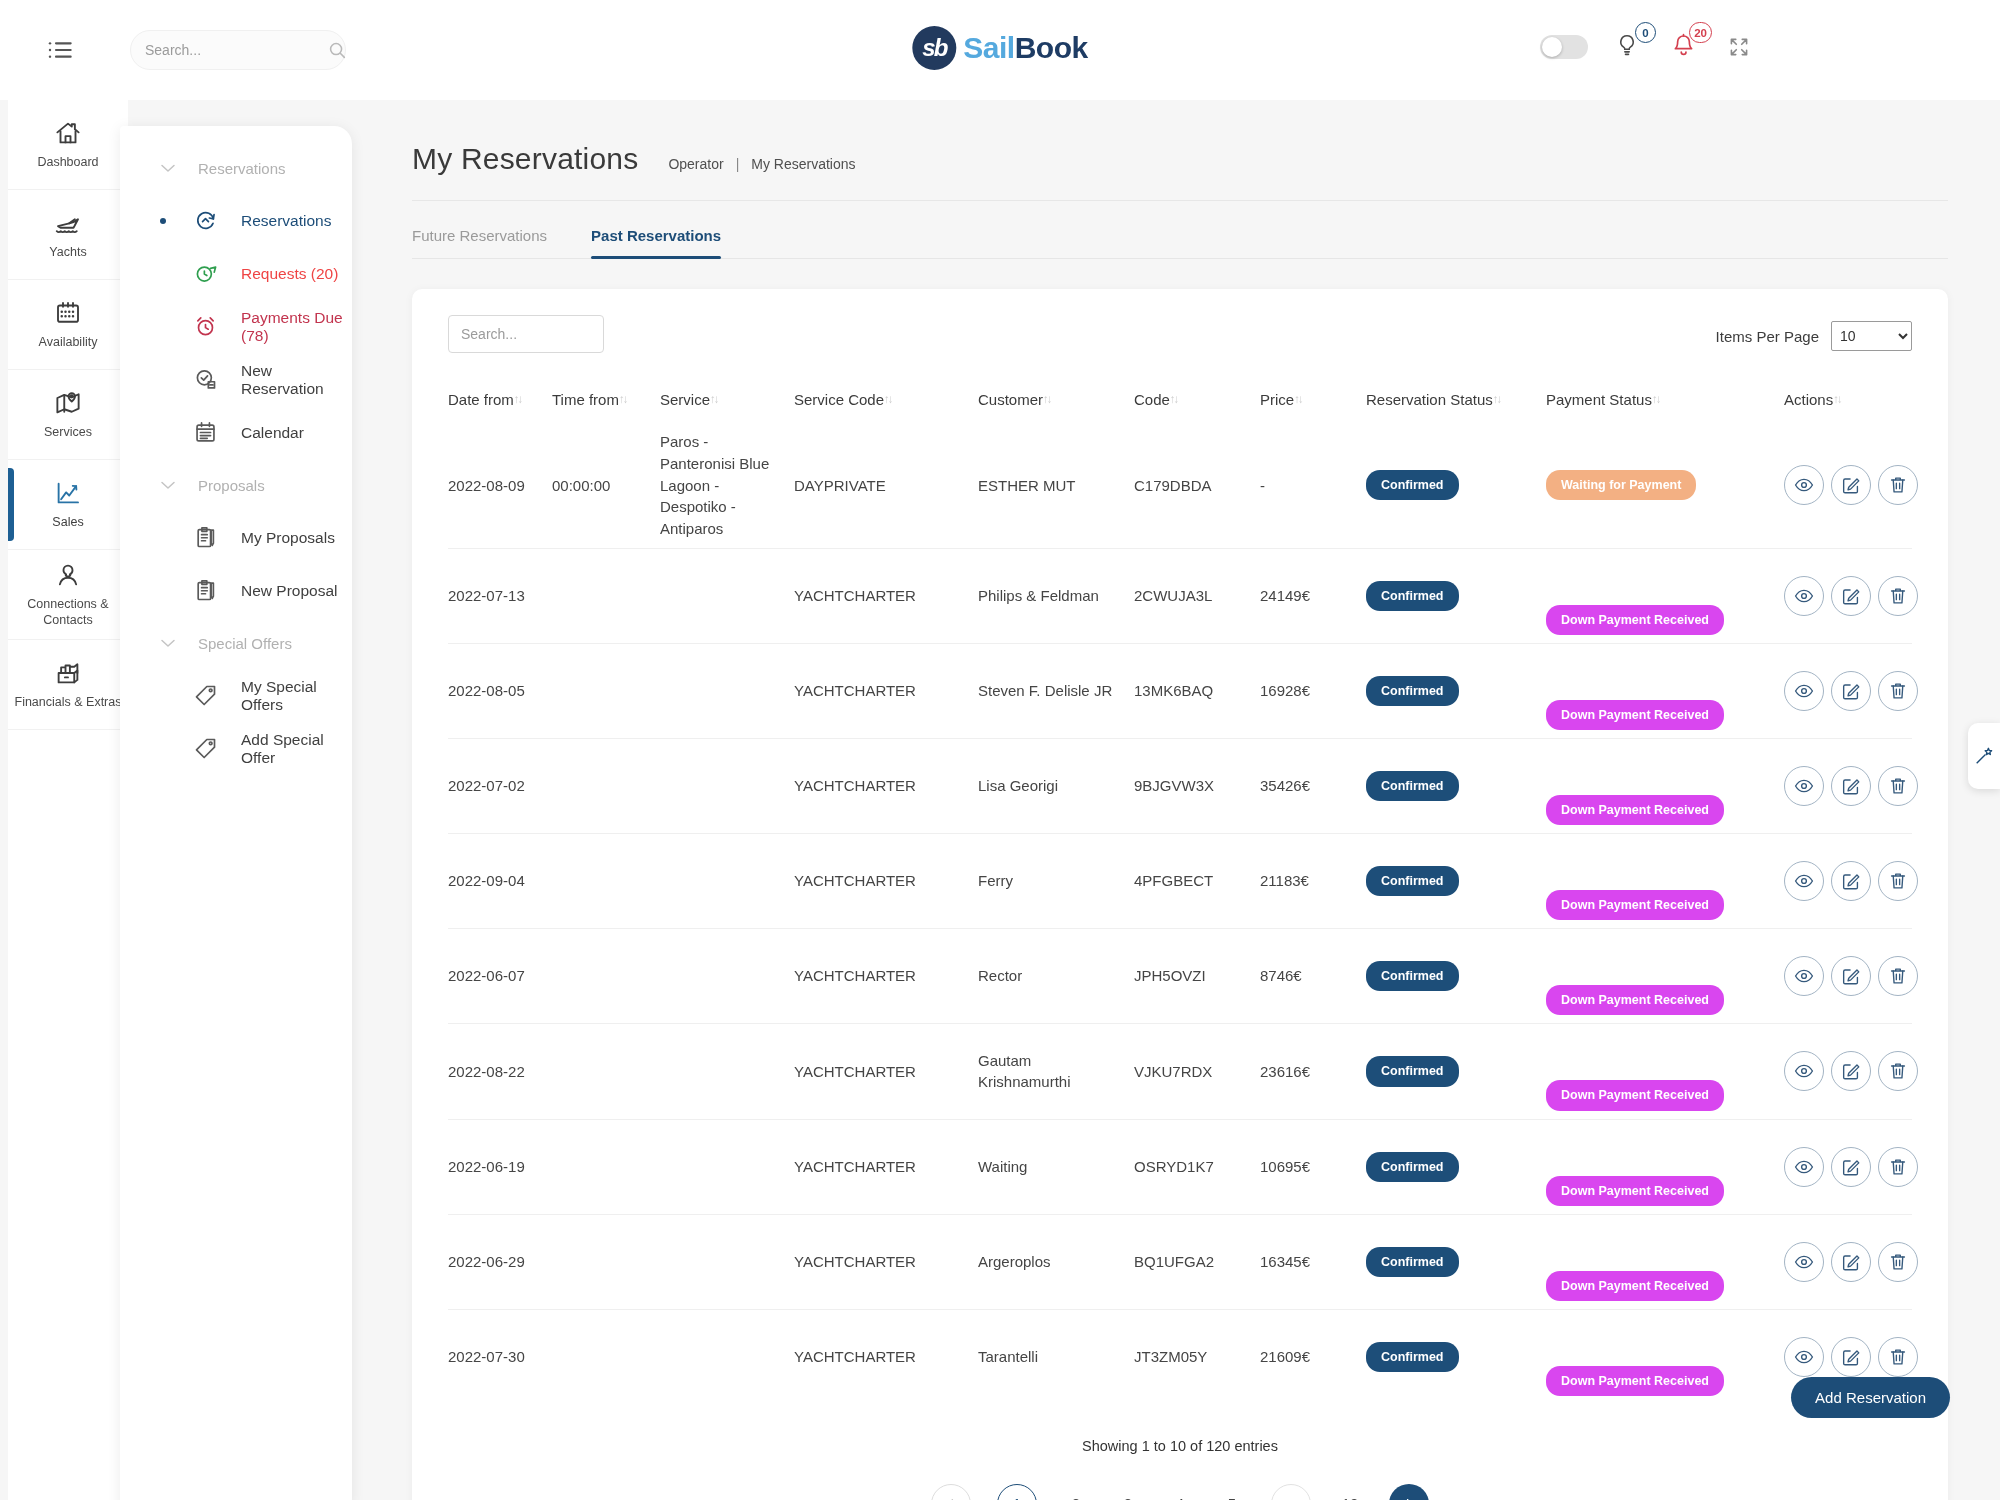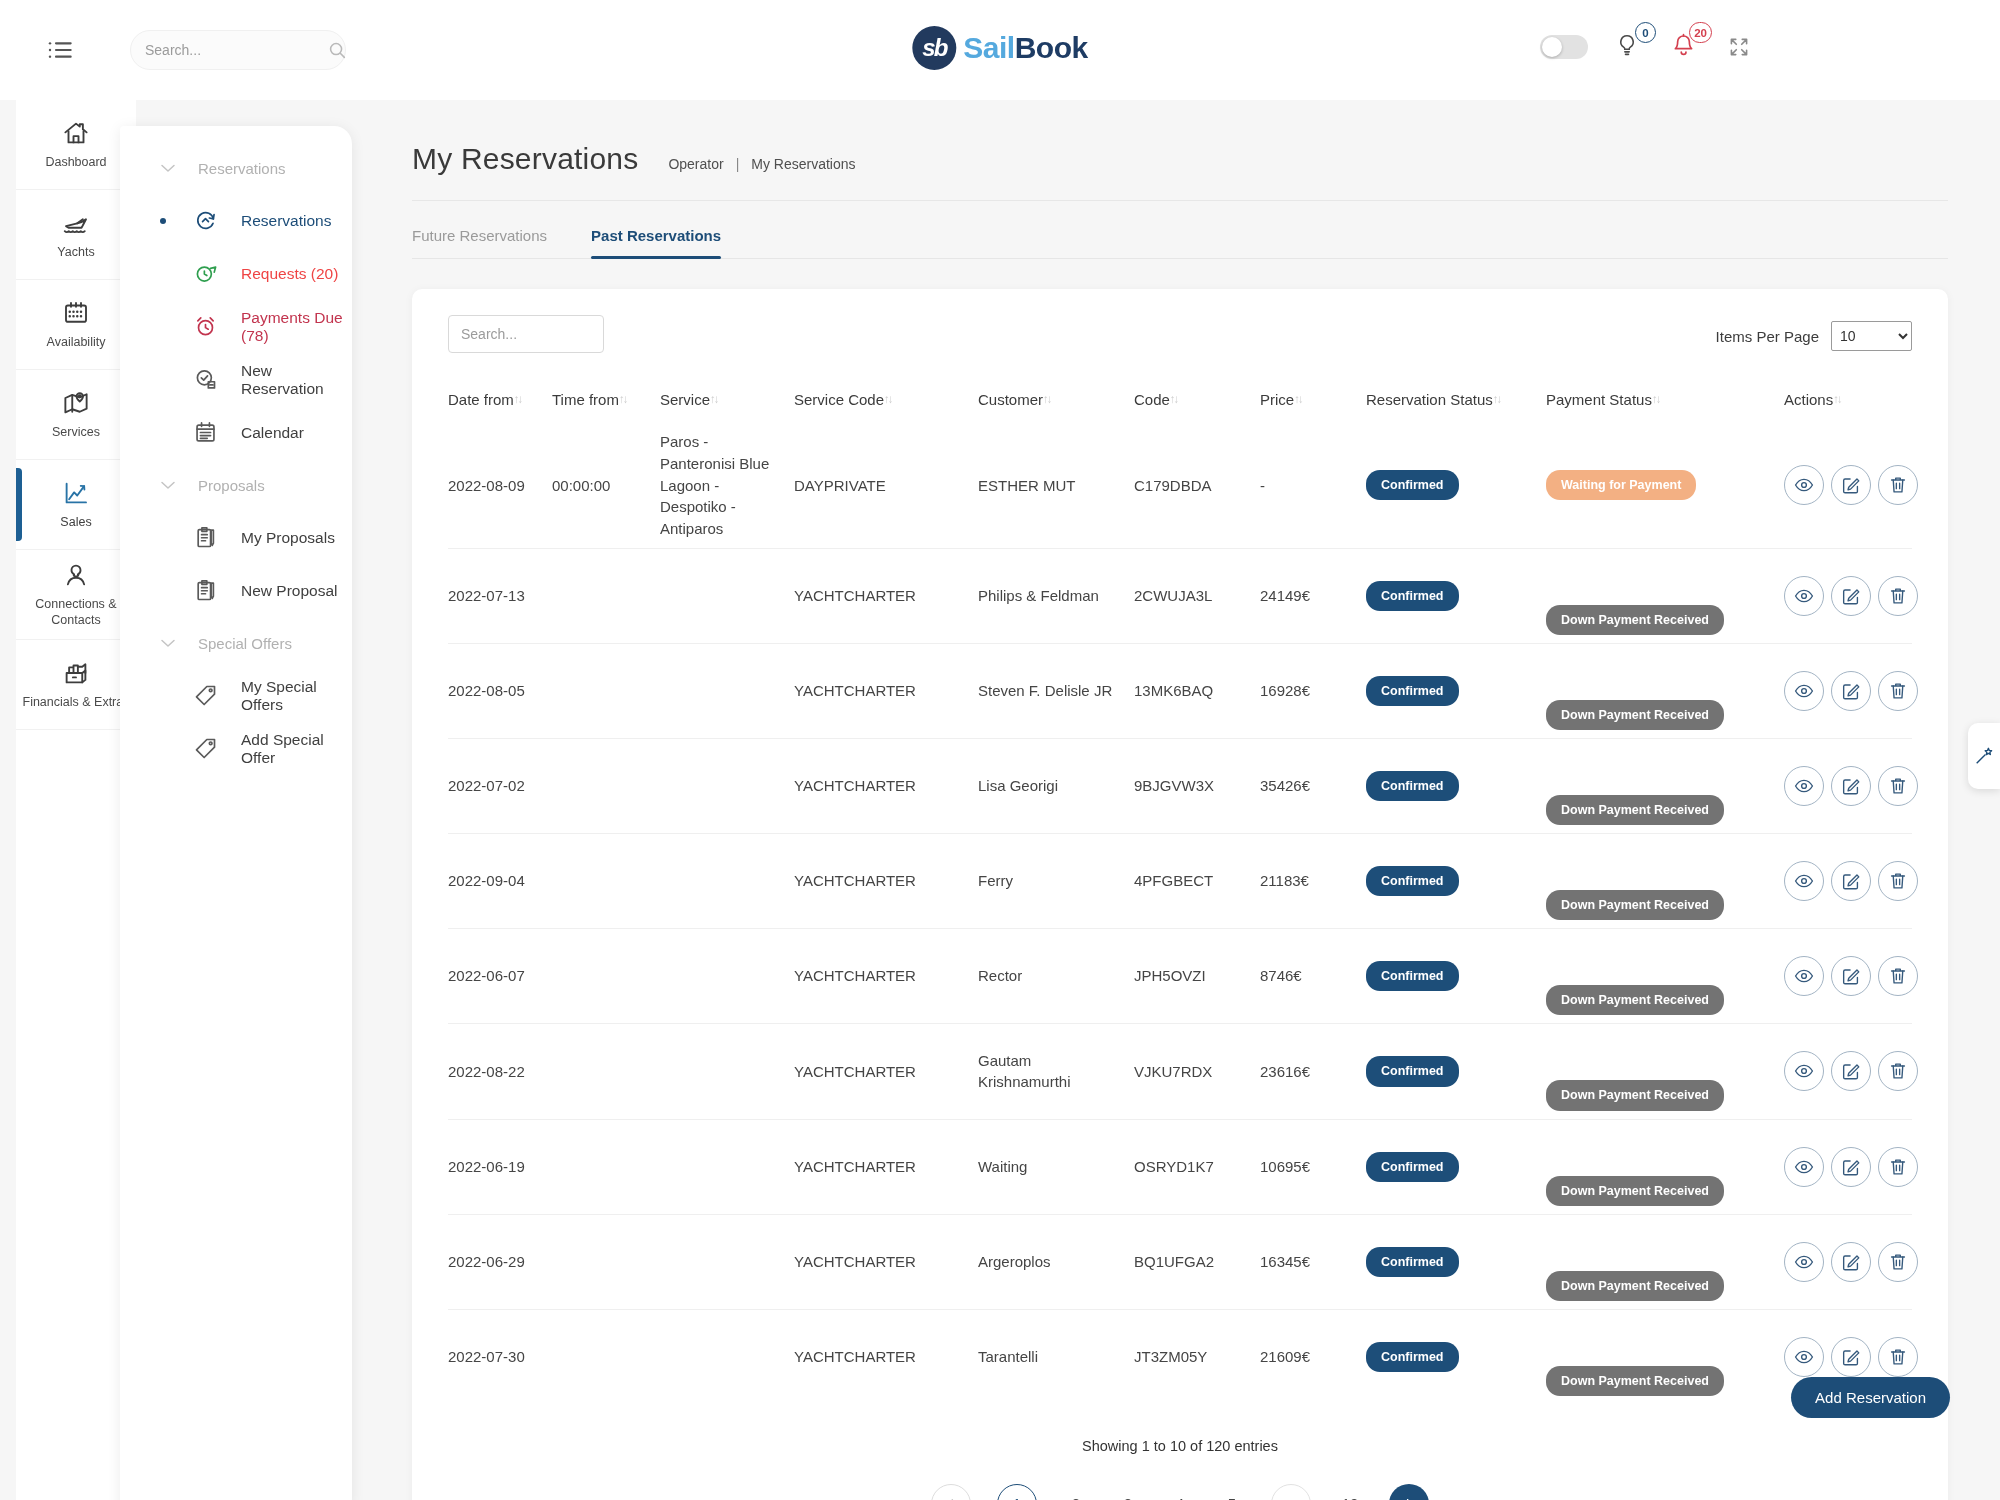--- a/index.html
+++ b/index.html
@@ -33,21 +33,21 @@
   .icon-wrap { position:relative; width:30px; height:34px; cursor:pointer; }
   .icon-wrap.bulb { color:#4a4a4a; }
   .icon-wrap.bell { color:#d4404f; }
   .icon-badge { position:absolute; top:-8px; right:-12px; min-width:21px; height:21px; padding:0 4px; border-radius:11px;
     background:#fff; display:flex; align-items:center; justify-content:center; font-size:11.5px; font-weight:bold; }
   .badge-navy { border:1.5px solid #1d4d78; color:#1d4d78; }
   .badge-red  { border:1.5px solid #d4404f; color:#d4404f; }
   .expand-btn { color:#8a8a8a; cursor:pointer; }
 
   
-  .rail { position:absolute; top:100px; left:16px; width:120px; bottom:0; background:#fff; z-index:10; }
+  .rail { position:absolute; top:100px; left:8px; width:120px; bottom:0; background:#fff; z-index:10; }
   .rail-item { height:90px; display:flex; flex-direction:column; align-items:center; justify-content:center; gap:7px;
     border-bottom:1px solid #f1f1f1; position:relative; cursor:pointer; color:#4a4a4a; }
   .rail-item .ricon { color:#3d3d3d; }
   .rail-item span.rlabel { font-size:12.5px; text-align:center; line-height:1.25; }
   .rail-item.active { color:#404040; }
   .rail-item.active .ricon { color:#2873a6; }
   .rail-item.active::before { content:""; position:absolute; left:0; top:8px; bottom:8px; width:6px; background:#1d5f93; border-radius:0 4px 4px 0; }
 
   
   .subnav { position:absolute; top:102px; left:120px; width:232px; height:1390px; background:#fff;
@@ -89,21 +89,21 @@
   .thead { margin-top:22px; height:48px; font-size:15px; font-weight:500; color:#3b3b3b; }
   .th { display:flex; align-items:center; padding-right:8px; }
   .sort { color:#ccc; font-size:11.5px; letter-spacing:-2px; white-space:nowrap; }
   .tbody .trow { min-height:77px; border-bottom:1px solid #efefef; font-size:15px; color:#454545; }
   .tbody .trow:last-child { border-bottom:none; }
   .tbody .trow:first-child { min-height:97px; }
   .td { padding:8px 10px 8px 0; line-height:1.45; }
   .badge { display:inline-block; padding:6px 15px; border-radius:14px; font-size:12.5px; font-weight:bold; color:#fff; white-space:nowrap; }
   .badge-confirmed { background:#1d4e79; }
   .badge-waiting { background:#f3b083; }
-  .badge-down { background:#737373;margin-top:48px; }
+  .badge-down { background:#d946ef;margin-top:48px; }
   .actions-cell { display:flex; gap:7px; }
   .act-btn { width:40px; height:40px; border-radius:50%; border:1px solid #a3b4c4; background:#fff; color:#35597c;
     display:flex; align-items:center; justify-content:center; cursor:pointer; }
 
   .summary { text-align:center; font-size:14.5px; color:#333; margin-top:34px; }
   .pagination { display:flex; align-items:center; justify-content:center; gap:26px; margin-top:30px; }
   .pg-circle { width:40px; height:40px; border-radius:50%; display:flex; align-items:center; justify-content:center; font-size:15px; cursor:pointer; }
   .pg-prev { border:1px solid #ddd; color:#ccc; }
   .pg-num { color:#444; width:26px; text-align:center; cursor:pointer; font-size:15px; }
   .pg-num.active-ring { width:40px; height:40px; border-radius:50%; border:1px solid #1d4d78; color:#1d4d78; display:flex; align-items:center; justify-content:center; }

